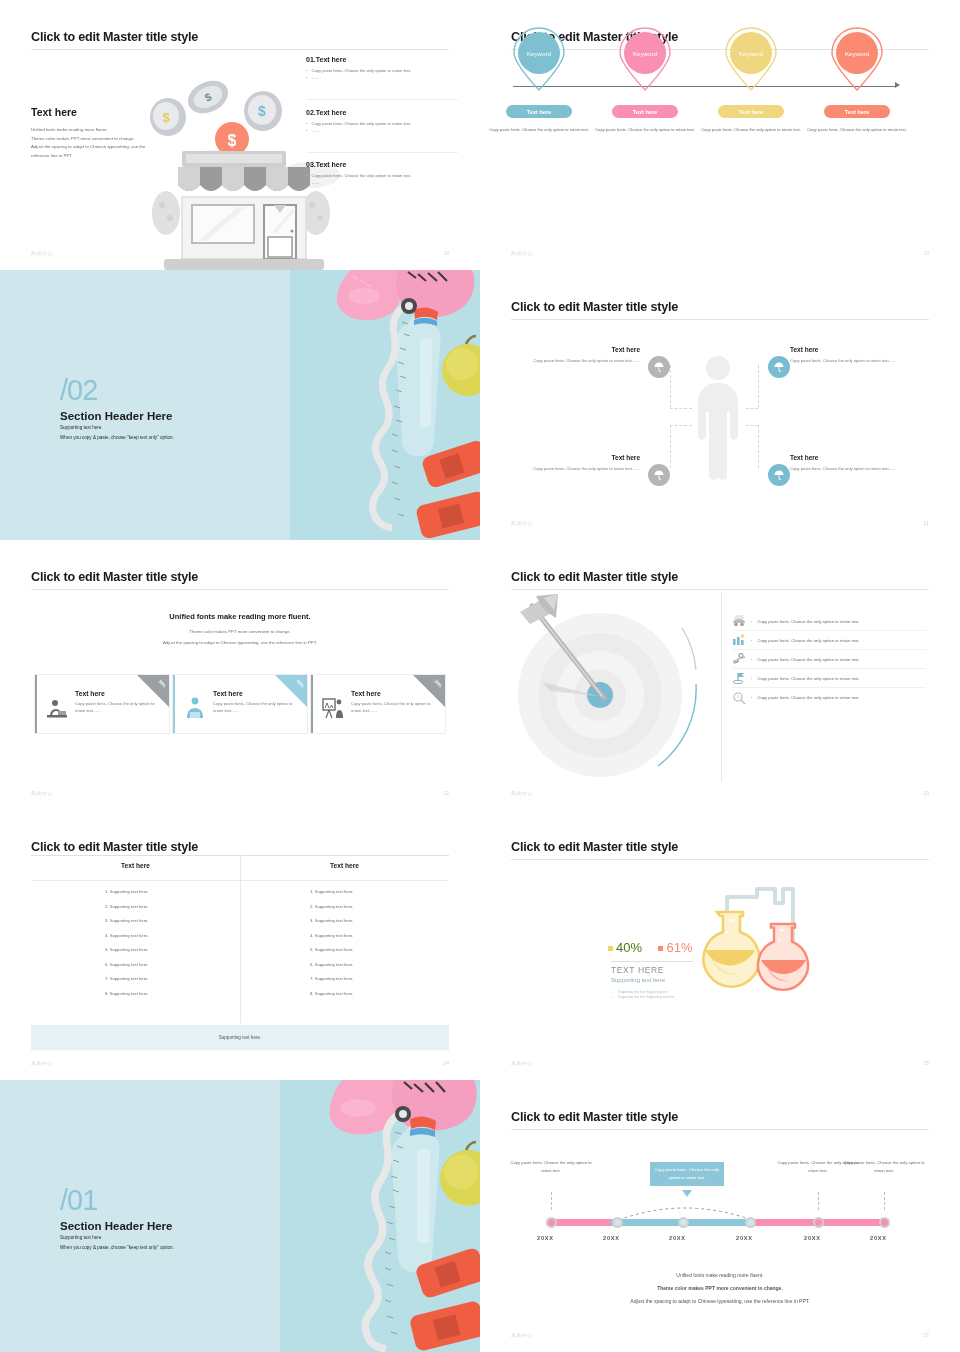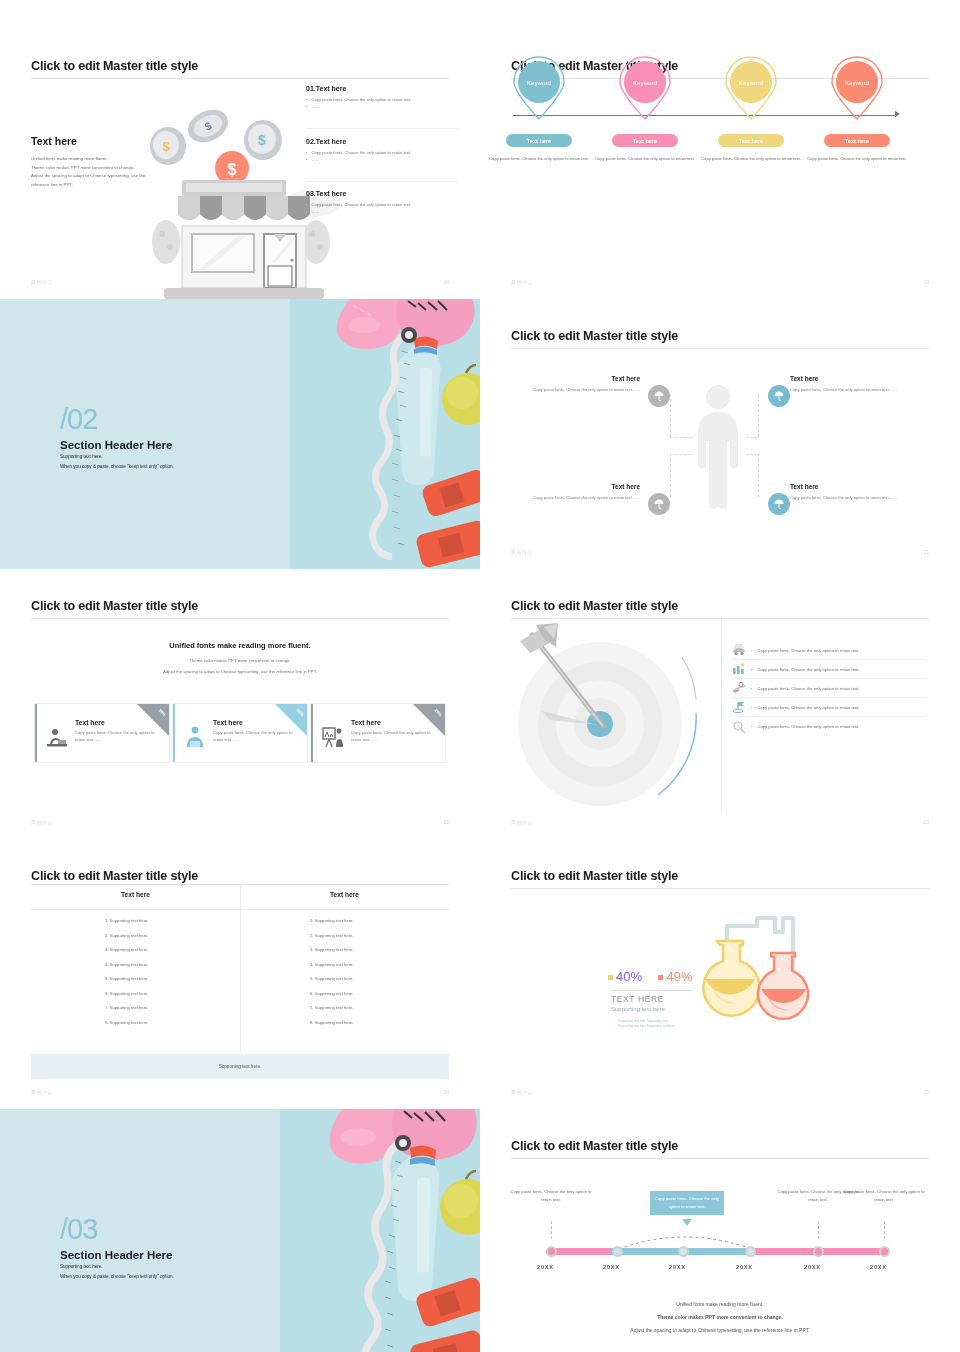--- a/index.html
+++ b/index.html
@@ -15,21 +15,20 @@
     grid-template-columns: 480px 480px;
     grid-template-rows: 270px 270px 270px 270px 272px;
     width: 960px; height: 1352px;
   }
   .slide {
     position: relative;
     width: 480px;
     height: 270px;
     overflow: hidden;
     background: #fff;
-    margin-top: 29px;
   }
   .slide.r5 { height: 272px; }
 
   
   .s-title {
     position: absolute;
     left: 31px; top: 30px;
     font-size: 12.6px;
     font-weight: bold;
     color: #1a1a1a;
@@ -621,22 +620,22 @@
       <circle cx="42" cy="60" r="1.2" fill="#fff"></circle>
 
       <path d="M86 52 h24 v3.6 h-3 v14 a25 25 0 1 1 -18 0 v-14 h-3 z" fill="#ffe4dc" stroke="#fa8a72" stroke-width="2.4"></path>
       <path d="M76 88 a25 25 0 0 0 45 0 z" fill="#fa8a72"></path>
       <path d="M82 93 a19 19 0 0 0 22 16 a25 25 0 0 1 -22 -16 z" fill="#fcab98" opacity="0.85"></path>
       <circle cx="97" cy="58" r="1.3" fill="#fff"></circle>
       <circle cx="94" cy="68" r="1" fill="#fff"></circle>
     </svg>
 
     <div style="position:absolute; left:128px; top:128px;">
-      <span class="pct" style="color:#8b5cf6;"><span class="pct-sq" style="background:#f2d268;"></span><span>40%</span></span>
-      <span class="pct" style="color:#fa8a72; margin-left:12px;"><span class="pct-sq" style="background:#fa8a72;"></span><span>49%</span></span>
+      <span class="pct" style="color:#4d7c0f;"><span class="pct-sq" style="background:#f2d268;"></span><span>40%</span></span>
+      <span class="pct" style="color:#fa8a72; margin-left:12px;"><span class="pct-sq" style="background:#fa8a72;"></span><span>61%</span></span>
     </div>
     <div style="position:absolute; left:131px; top:151px; width:82px; height:1px; background:#e0e0e0;"></div>
     <div class="txthere" style="position:absolute; left:131px; top:155px;">TEXT HERE</div>
     <div class="supp" style="position:absolute; left:131px; top:167px;">Supporting text here</div>
     <div style="position:absolute; left:131px; top:180px;">
       <div class="mini"><span style="margin-right:6px;">▫</span><span>Supporting text here Supporting text</span></div>
       <div class="mini"><span style="margin-right:6px;">▫</span><span>Supporting text here Supporting text here</span></div>
     </div>
 
     <div class="foot-logo">风格办公</div>
@@ -673,21 +672,21 @@
         <circle cx="123" cy="34" r="8" fill="#4a4a4a"></circle>
         <circle cx="123" cy="34" r="4" fill="#e8e8e8"></circle>
         <g>
           <rect x="138" y="176" width="66" height="34" rx="8" transform="rotate(-18 171 193)" fill="#ef5d42"></rect>
           <rect x="157" y="184" width="21" height="21" transform="rotate(-18 167 194)" fill="#d04f38"></rect>
           <rect x="132" y="228" width="72" height="36" rx="8" transform="rotate(-14 168 246)" fill="#ef5d42"></rect>
           <rect x="155" y="237" width="23" height="21" transform="rotate(-14 166 247)" fill="#d04f38"></rect>
         </g>
       </svg>
     </div>
-    <div class="sec-num">/03</div>
+    <div class="sec-num">/01</div>
     <div class="sec-h">Section Header Here</div>
     <div class="sec-s1">Supporting text here.</div>
     <div class="sec-s2">When you copy &amp; paste, choose "keep text only" option.</div>
   </div>
 
   <div class="slide r5">
     <div class="s-title">Click to edit Master title style</div>
     <div class="s-titleline"></div>
 
     <div class="tl-bar" style="left:66px; top:139px; width:72px; background:#f98fb4;"></div>

